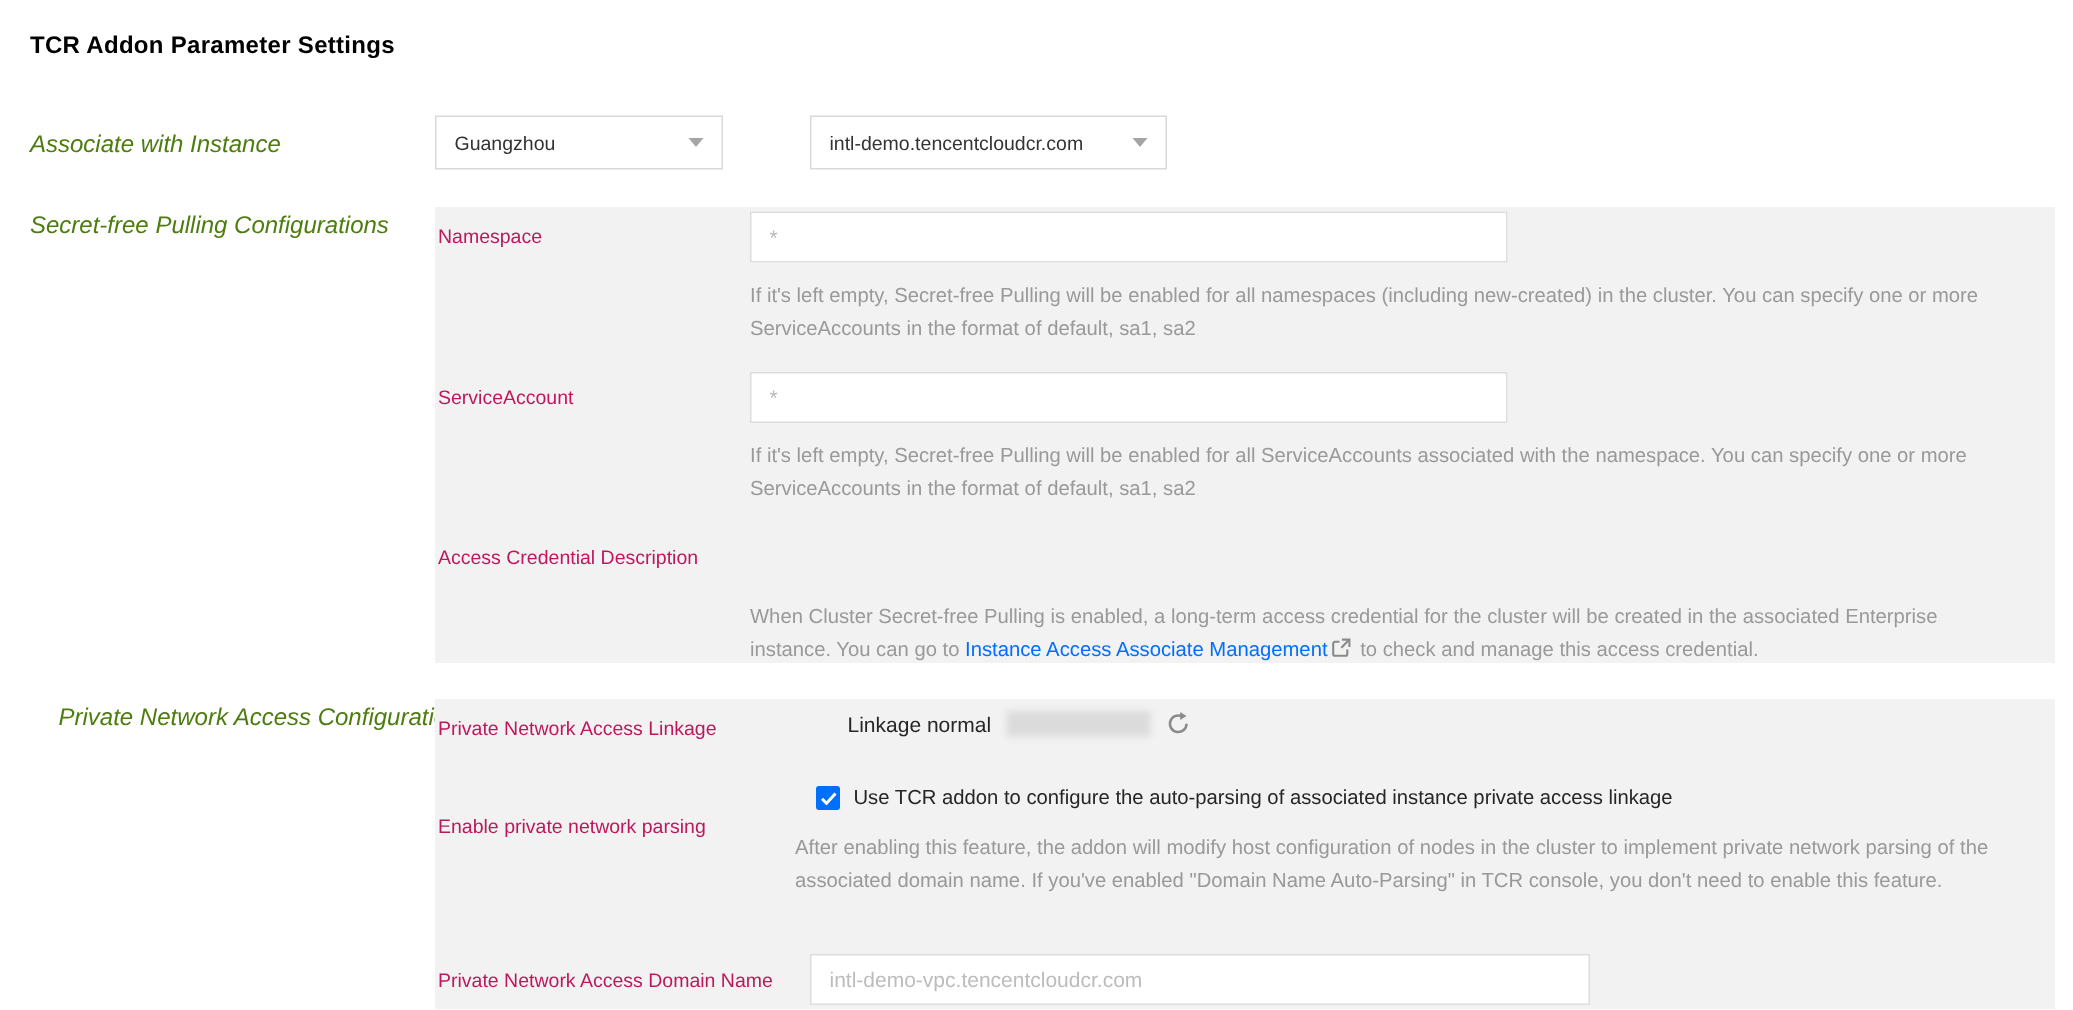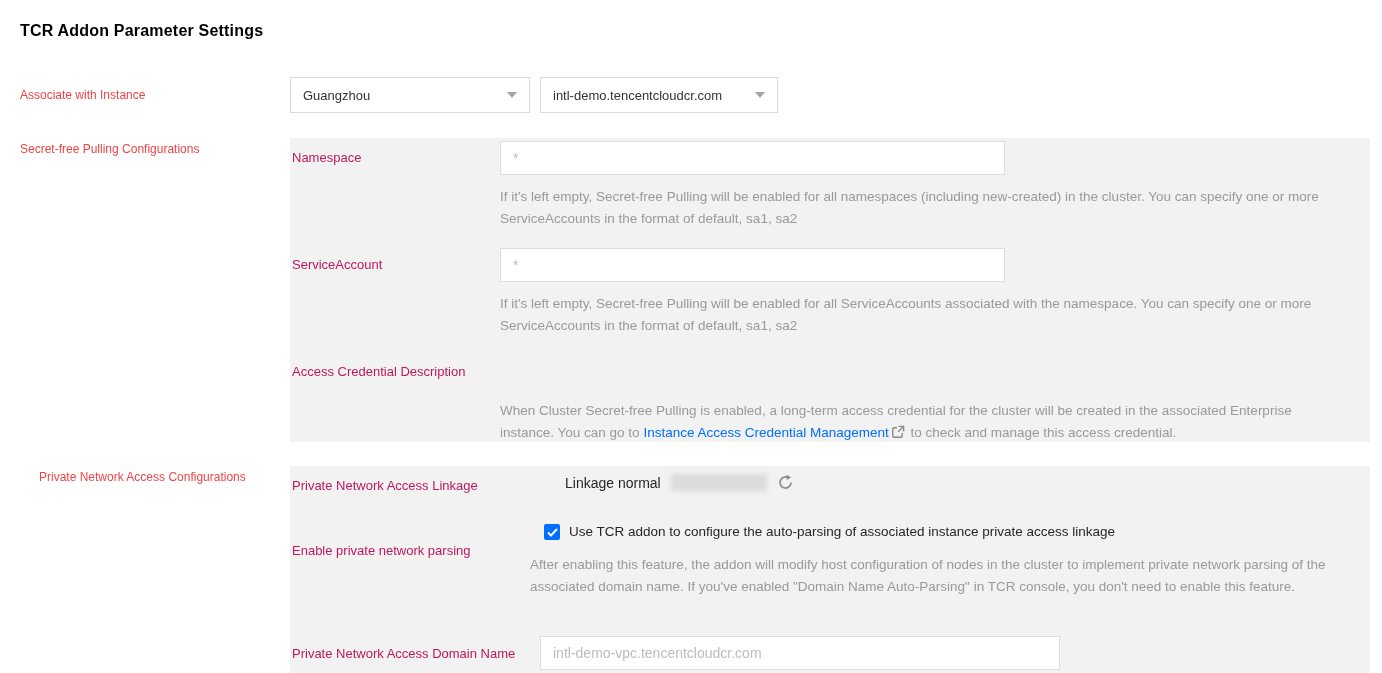--- a/index.html
+++ b/index.html
@@ -1,21 +1,21 @@
 <!DOCTYPE html>
 <html><head>
 <meta charset="utf-8">
 <style>
   * { margin:0; padding:0; box-sizing:border-box; }
   body { font-family:"Liberation Sans","DejaVu Sans",sans-serif; background:#fff; }
   .page { position:relative; width:1382px; height:673px; background:#fff; overflow:hidden; }
 
   .page-title { position:absolute; left:20px; top:22px; font-size:16px; font-weight:bold; color:#000; letter-spacing:.2px; }
 
-  .outer-label { position:absolute; left:20px; font-size:12px; color:#ef4444; white-space:nowrap; }
+  .outer-label { position:absolute; left:20px; font-size:16px; color:#4d7c0f; white-space:nowrap;font-style:italic; }
 
   .select { position:absolute; height:36px; background:#fff; border:1px solid #d9d9d9; display:flex; align-items:center; justify-content:space-between; padding:0 12px; font-size:13px; color:#333; cursor:pointer; }
   .caret { width:0; height:0; border-left:5px solid transparent; border-right:5px solid transparent; border-top:6px solid #a5a5a5; margin-left:12px; flex:none; }
 
   .section { position:absolute; left:290px; width:1080px; background:#f2f2f2; }
   .sec1 { top:138px; height:304px; }
   .sec2 { top:466px; height:207px; }
 
   .inner-label { position:absolute; font-size:13px; color:#be185d; white-space:nowrap; }
 
@@ -37,21 +37,21 @@
 </style>
 </head>
 <body>
 
 <div class="page">
 
   <div class="page-title">TCR Addon Parameter Settings</div>
 
   <div class="outer-label" style="top:88px;">Associate with Instance</div>
 
-  <div class="select" style="left:290px; top:77px; width:240px;">
+  <div class="select" style="left:290px; top:77px; width:192px;">
     <span>Guangzhou</span>
     <span class="caret"></span>
   </div>
 
   <div class="select" style="left:540px; top:77px; width:238px;">
     <span>intl-demo.tencentcloudcr.com</span>
     <span class="caret"></span>
   </div>
 
   <div class="outer-label" style="top:142px;">Secret-free Pulling Configurations</div>
@@ -61,21 +61,21 @@
     <div class="inner-label" style="left:2px; top:12px;">Namespace</div>
     <input class="text-input" style="left: 210px; top: 3px; width: 505px;" type="text" placeholder="*">
     <div class="help" style="left:210px; top:48px; width:840px;">If it's left empty, Secret-free Pulling will be enabled for all namespaces (including new-created) in the cluster. You can specify one or more ServiceAccounts in the format of default, sa1, sa2</div>
 
     <div class="inner-label" style="left:2px; top:119px;">ServiceAccount</div>
     <input class="text-input" style="left: 210px; top: 110px; width: 505px;" type="text" placeholder="*">
     <div class="help" style="left:210px; top:155px; width:840px;">If it's left empty, Secret-free Pulling will be enabled for all ServiceAccounts associated with the namespace. You can specify one or more ServiceAccounts in the format of default, sa1, sa2</div>
 
     <div class="inner-label" style="left:2px; top:226px;text-align:right;">Access Credential Description</div>
     <div class="help" style="left:210px; top:262px; width:845px;">
-      <span>When Cluster Secret-free Pulling is enabled, a long-term access credential for the cluster will be created in the associated Enterprise instance. You can go to </span><span class="link">Instance Access Credential Management</span><span class="ext-icon"><svg width="14" height="14" viewBox="0 0 14 14">
+      <span>When Cluster Secret-free Pulling is enabled, a long-term access credential for the cluster will be created in the associated Enterprise instance. You can go to </span><span class="link">Instance Access Associate Management</span><span class="ext-icon"><svg width="14" height="14" viewBox="0 0 14 14">
             <path d="M6 2.8 H3 A1.2 1.2 0 0 0 1.8 4 V11 A1.2 1.2 0 0 0 3 12.2 H10 A1.2 1.2 0 0 0 11.2 11 V8" fill="none" stroke="#8a8a8a" stroke-width="1.4"></path>
             <path d="M7.6 1.4 H12.6 V6.4" fill="none" stroke="#8a8a8a" stroke-width="1.4"></path>
             <path d="M12.3 1.7 L7.2 6.8" fill="none" stroke="#8a8a8a" stroke-width="1.4"></path>
           </svg></span><span> to check and manage this access credential.</span>
     </div>
 
   </div>
 
   <div class="outer-label" style="top:470px;margin-left:19px;">Private Network Access Configurations</div>
 

